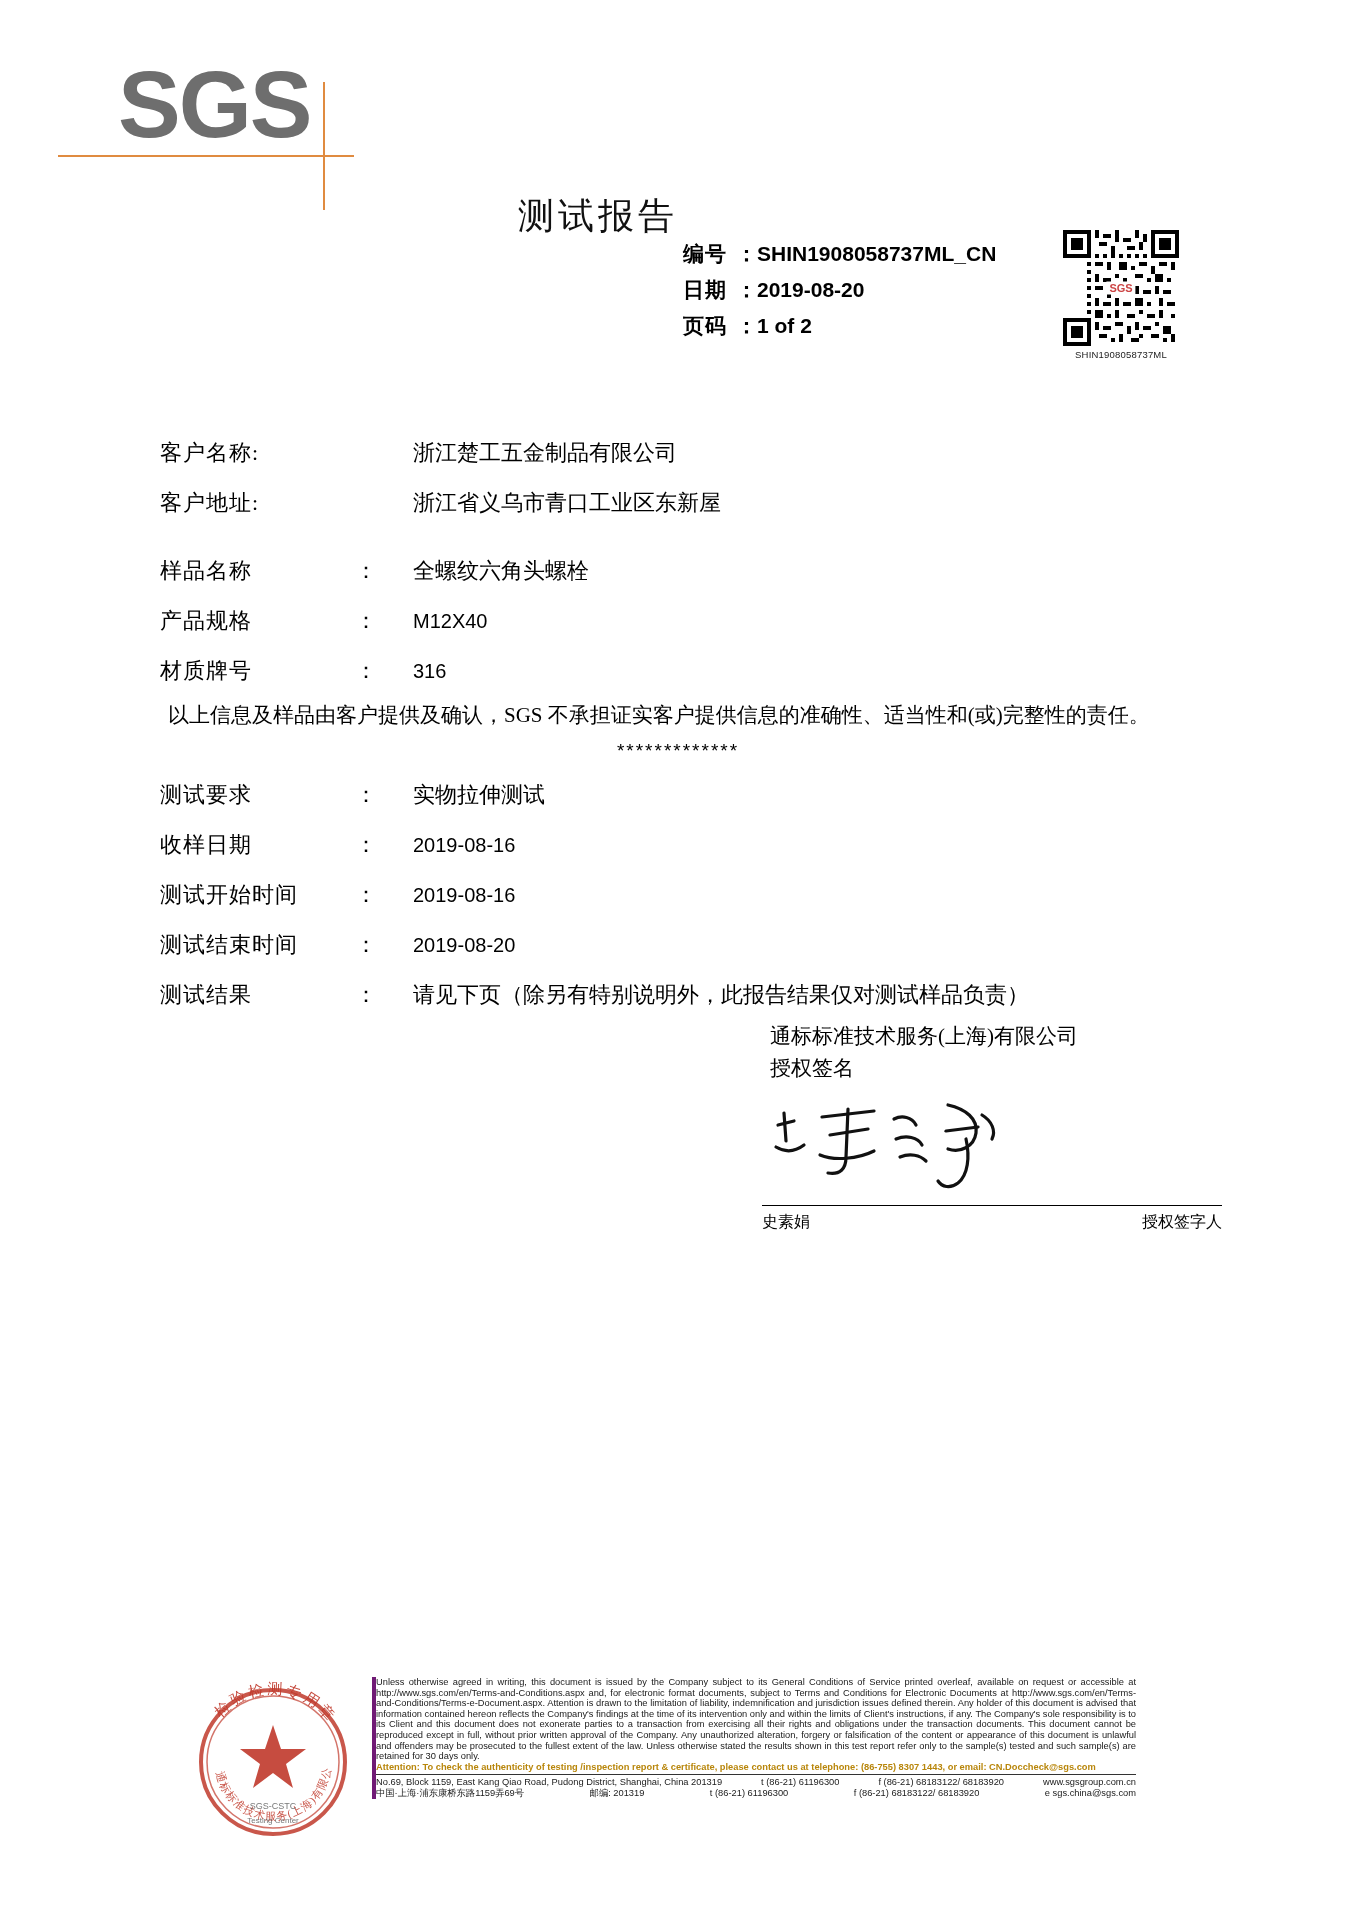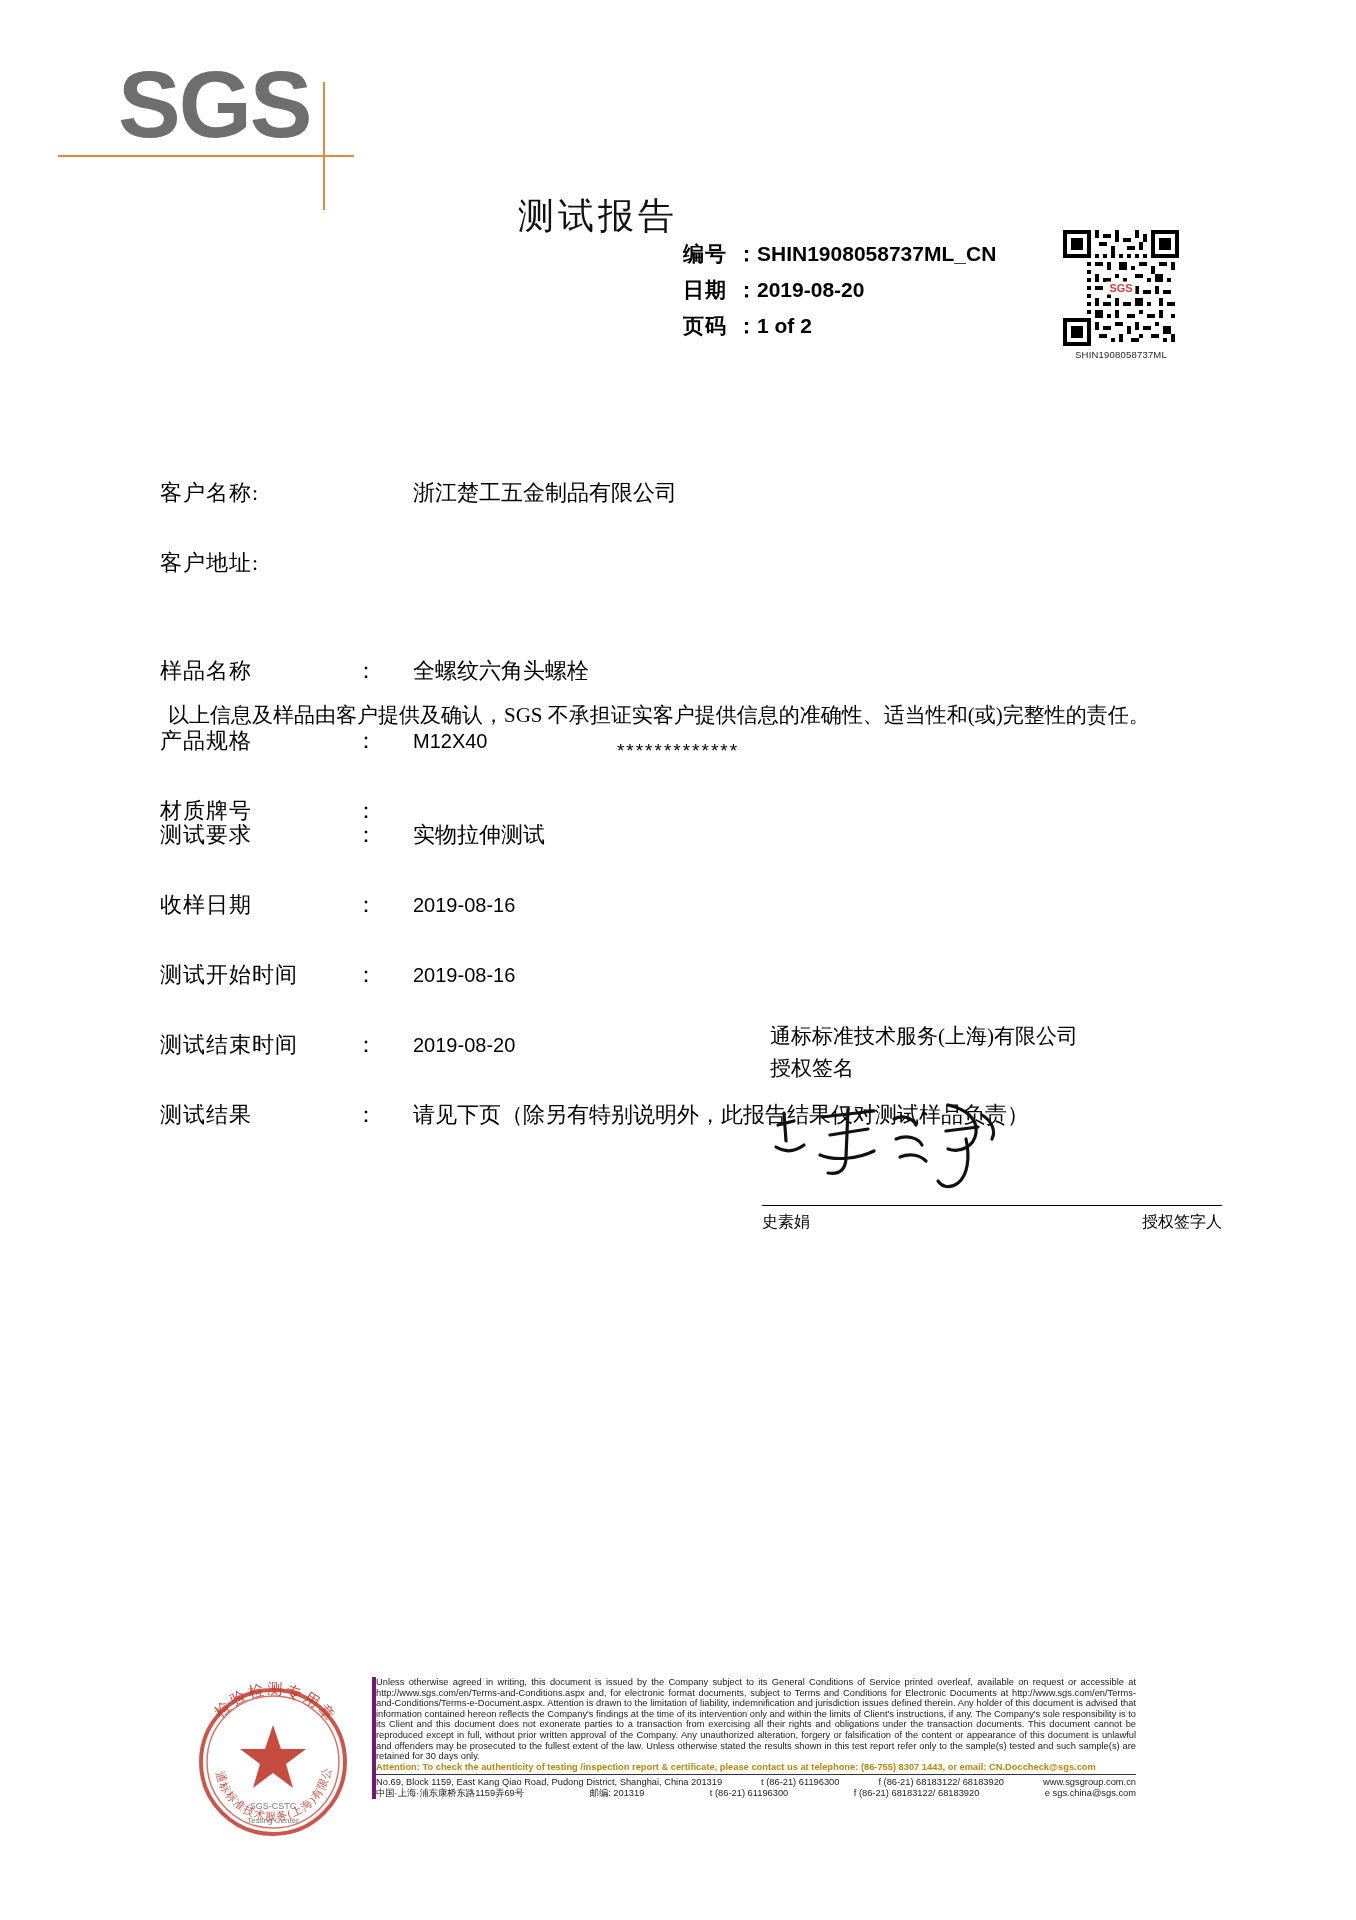--- a/index.html
+++ b/index.html
@@ -138,21 +138,20 @@
     position: absolute;
     left: 160px;
     top: 438px;
     width: 1060px;
     font-size: 22px;
   }
   .frow {
     display: flex;
     align-items: baseline;
     margin-bottom: 20px;
-    margin-top: 40px;
   }
   .flabel {
     width: 195px;
     flex: none;
     letter-spacing: 1px;
   }
   .fcolon {
     width: 58px;
     flex: none;
   }
@@ -428,37 +427,39 @@
 
   <div class="fields">
     <div class="frow">
       <span class="flabel">客户名称:</span>
       <span class="fcolon"></span>
       <span class="fvalue">浙江楚工五金制品有限公司</span>
     </div>
     <div class="frow">
       <span class="flabel">客户地址:</span>
       <span class="fcolon"></span>
+      <span class="fvalue">浙江省义乌市青口工业区东新屋</span>
     </div>
 
     <div class="gap-small"></div>
 
     <div class="frow">
       <span class="flabel">样品名称</span>
       <span class="fcolon">：</span>
       <span class="fvalue">全螺纹六角头螺栓</span>
     </div>
     <div class="frow">
       <span class="flabel">产品规格</span>
       <span class="fcolon">：</span>
       <span class="fvalue ascii">M12X40</span>
     </div>
     <div class="frow">
       <span class="flabel">材质牌号</span>
       <span class="fcolon">：</span>
+      <span class="fvalue ascii">316</span>
     </div>
   </div>
 
   <div class="disclaimer">以上信息及样品由客户提供及确认，SGS 不承担证实客户提供信息的准确性、适当性和(或)完整性的责任。</div>
   <div class="stars">*************</div>
 
   <div class="fields2">
     <div class="frow">
       <span class="flabel">测试要求</span>
       <span class="fcolon">：</span>

